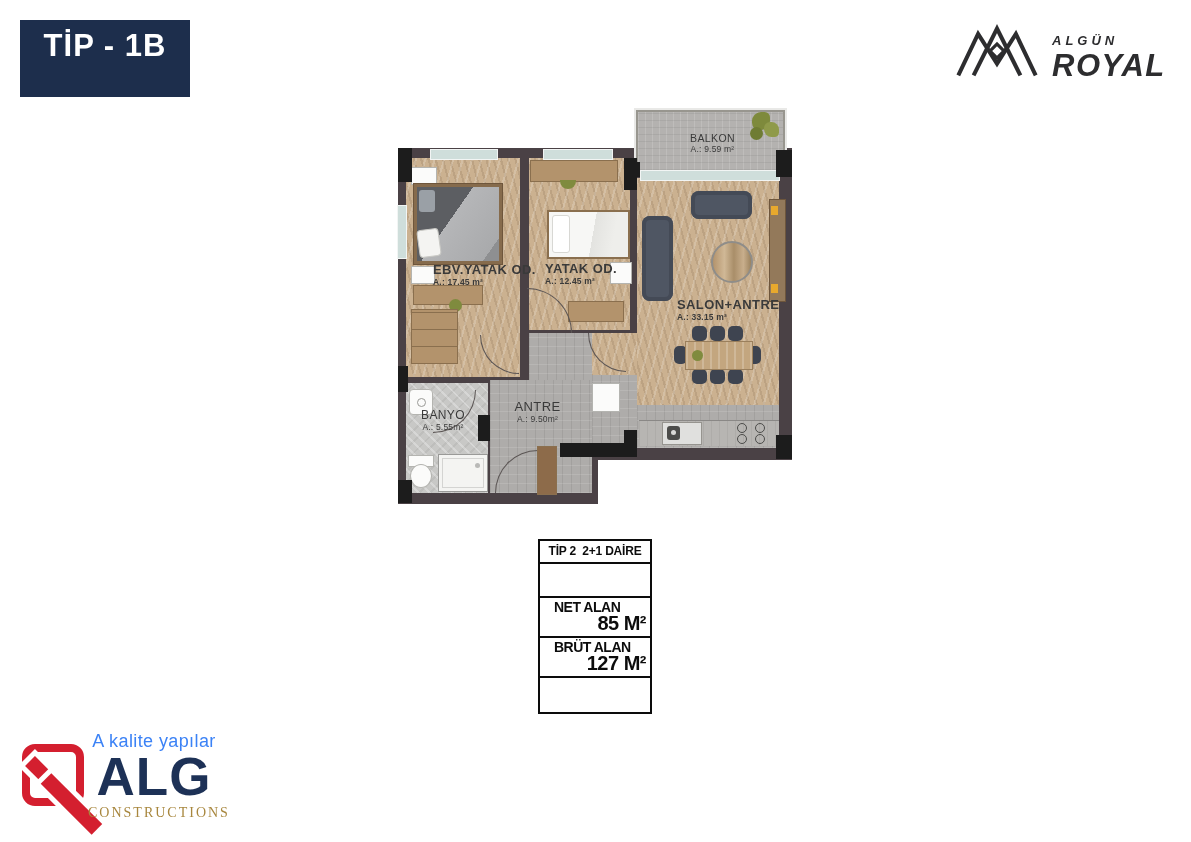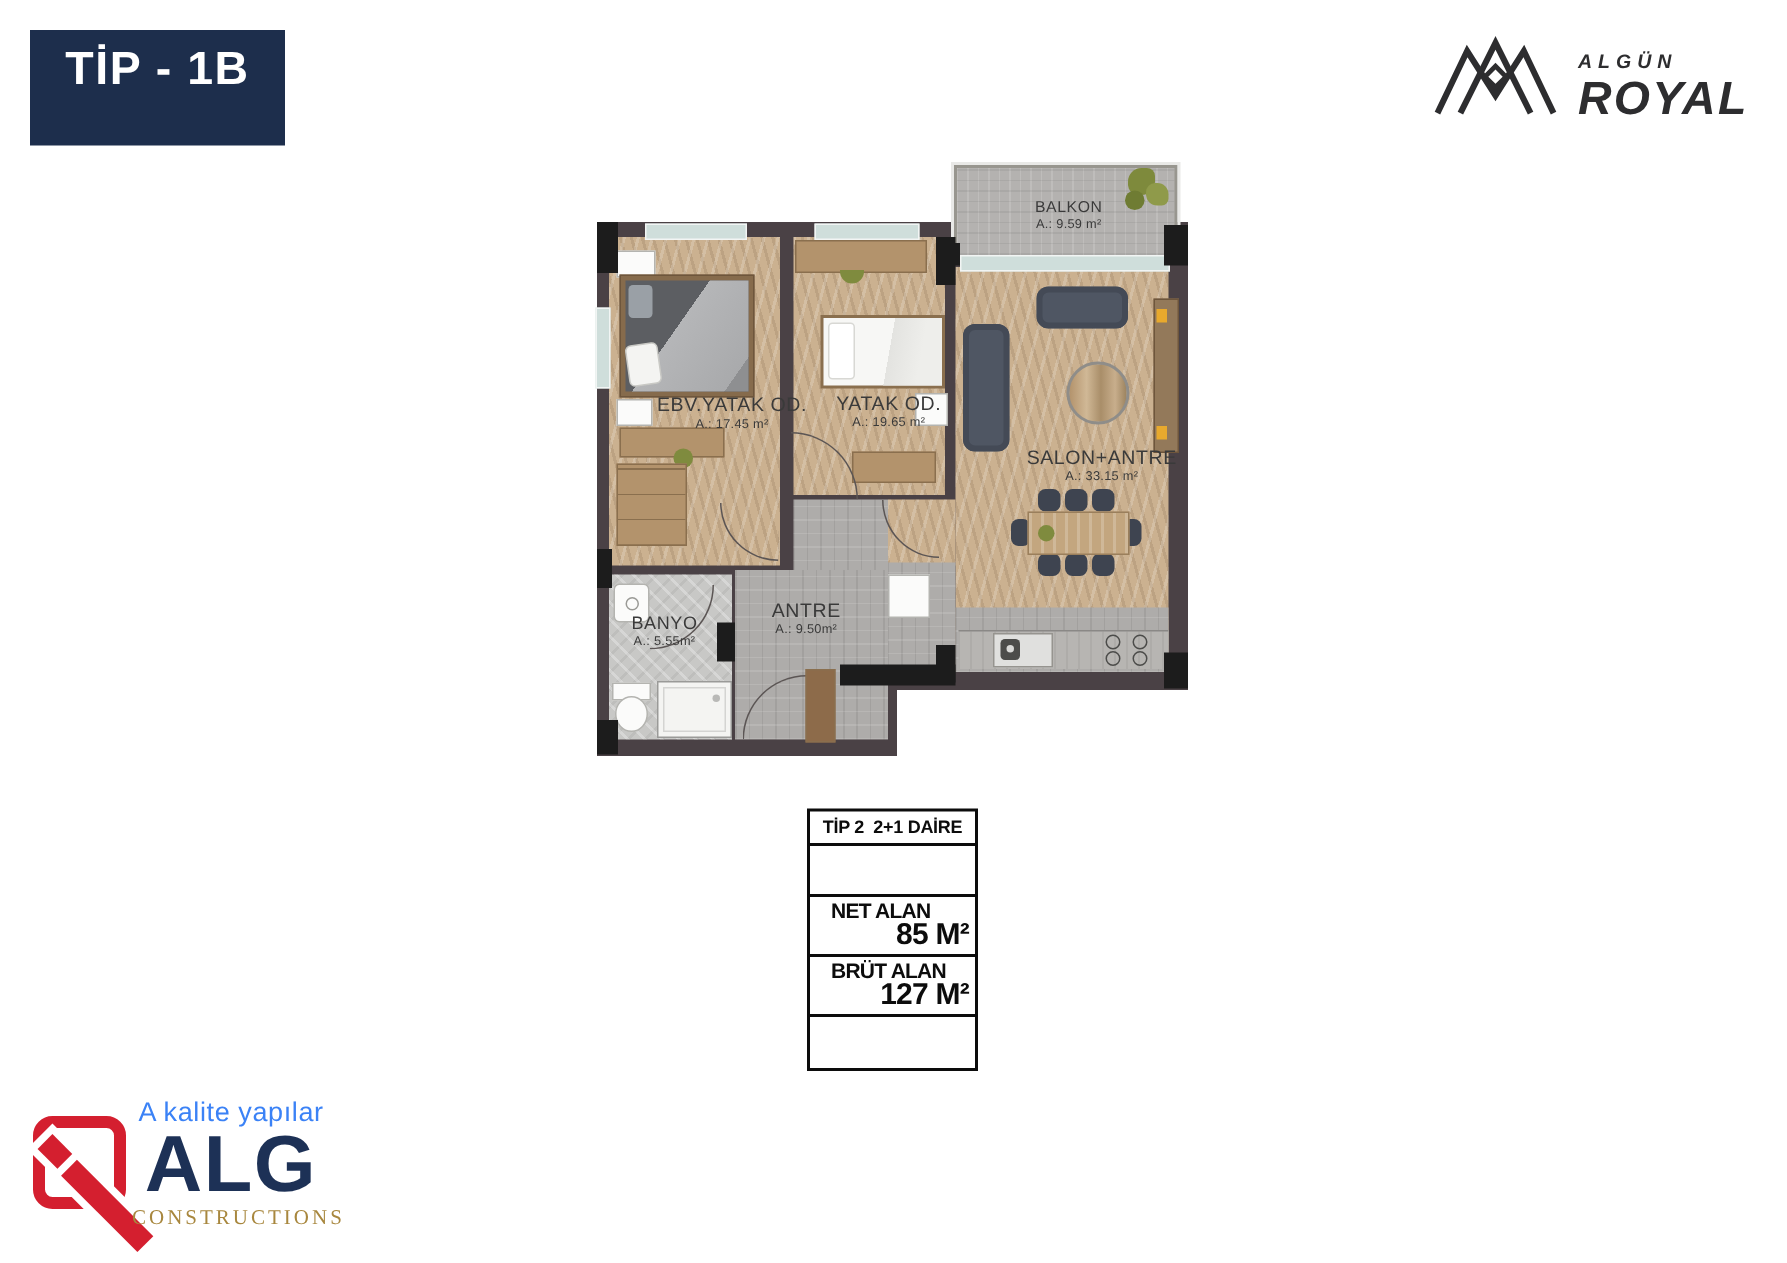--- a/index.html
+++ b/index.html
@@ -25,21 +25,21 @@
   .woodf{background:#b3936c;border:1px solid #8a6f4e;}
   .whitef{background:#fbfbfa;border:1px solid #b4b4b0;}
   .sofa{background:#4f5663;border-radius:8px;box-shadow:inset 0 0 0 4px #444a56;}
   .chair{background:#3e4450;border-radius:5px;}
   .arc-bl{border-left:1.5px solid #5b5554;border-bottom:1.5px solid #5b5554;border-bottom-left-radius:100%;}
   .arc-tr{border-top:1.5px solid #5b5554;border-right:1.5px solid #5b5554;border-top-right-radius:100%;}
   .arc-br{border-right:1.5px solid #5b5554;border-bottom:1.5px solid #5b5554;border-bottom-right-radius:100%;}
   .arc-tl{border-top:1.5px solid #5b5554;border-left:1.5px solid #5b5554;border-top-left-radius:100%;}
   
   .rlabel{color:#3a3a3a;line-height:1.18;text-align:center;}
-  .rlabel.la{text-align:center;}
+  .rlabel.la{text-align:left;font-weight:bold;}
   .rname{font-size:12px;letter-spacing:.4px;}
   .rname.big{font-size:13px;}
   .rname.sm{font-size:10.5px;}
   .rarea{font-size:8.5px;letter-spacing:.2px;}
   
   .badge{left:20px;top:20px;width:170px;height:77px;background:#1d2e4c;color:#fff;text-align:center;}
   .badge-title{font-size:31px;font-weight:bold;letter-spacing:1px;padding-top:8px;}
   .badge-sub{font-size:22px;letter-spacing:.5px;margin-top:1px;}
   
   .royal{left:952px;top:20px;display:flex;color:#2d2d2f;}
@@ -208,21 +208,21 @@
     <div class="abs rlabel" style="left:660px;top:132px;width:105px;">
       <div class="rname sm">BALKON</div>
       <div class="rarea">A.: 9.59 m²</div>
     </div>
     <div class="abs rlabel la" style="left:433px;top:262px;width:110px;">
       <div class="rname big">EBV.YATAK OD.</div>
       <div class="rarea">A.: 17.45 m²</div>
     </div>
     <div class="abs rlabel la" style="left:545px;top:261px;width:95px;">
       <div class="rname big">YATAK OD.</div>
-      <div class="rarea">A.: 19.65 m²</div>
+      <div class="rarea">A.: 12.45 m²</div>
     </div>
     <div class="abs rlabel la" style="left:677px;top:297px;width:115px;">
       <div class="rname big">SALON+ANTRE</div>
       <div class="rarea">A.: 33.15 m²</div>
     </div>
     <div class="abs rlabel" style="left:495px;top:399px;width:85px;">
       <div class="rname big">ANTRE</div>
       <div class="rarea">A.: 9.50m²</div>
     </div>
     <div class="abs rlabel" style="left:410px;top:408px;width:66px;">

